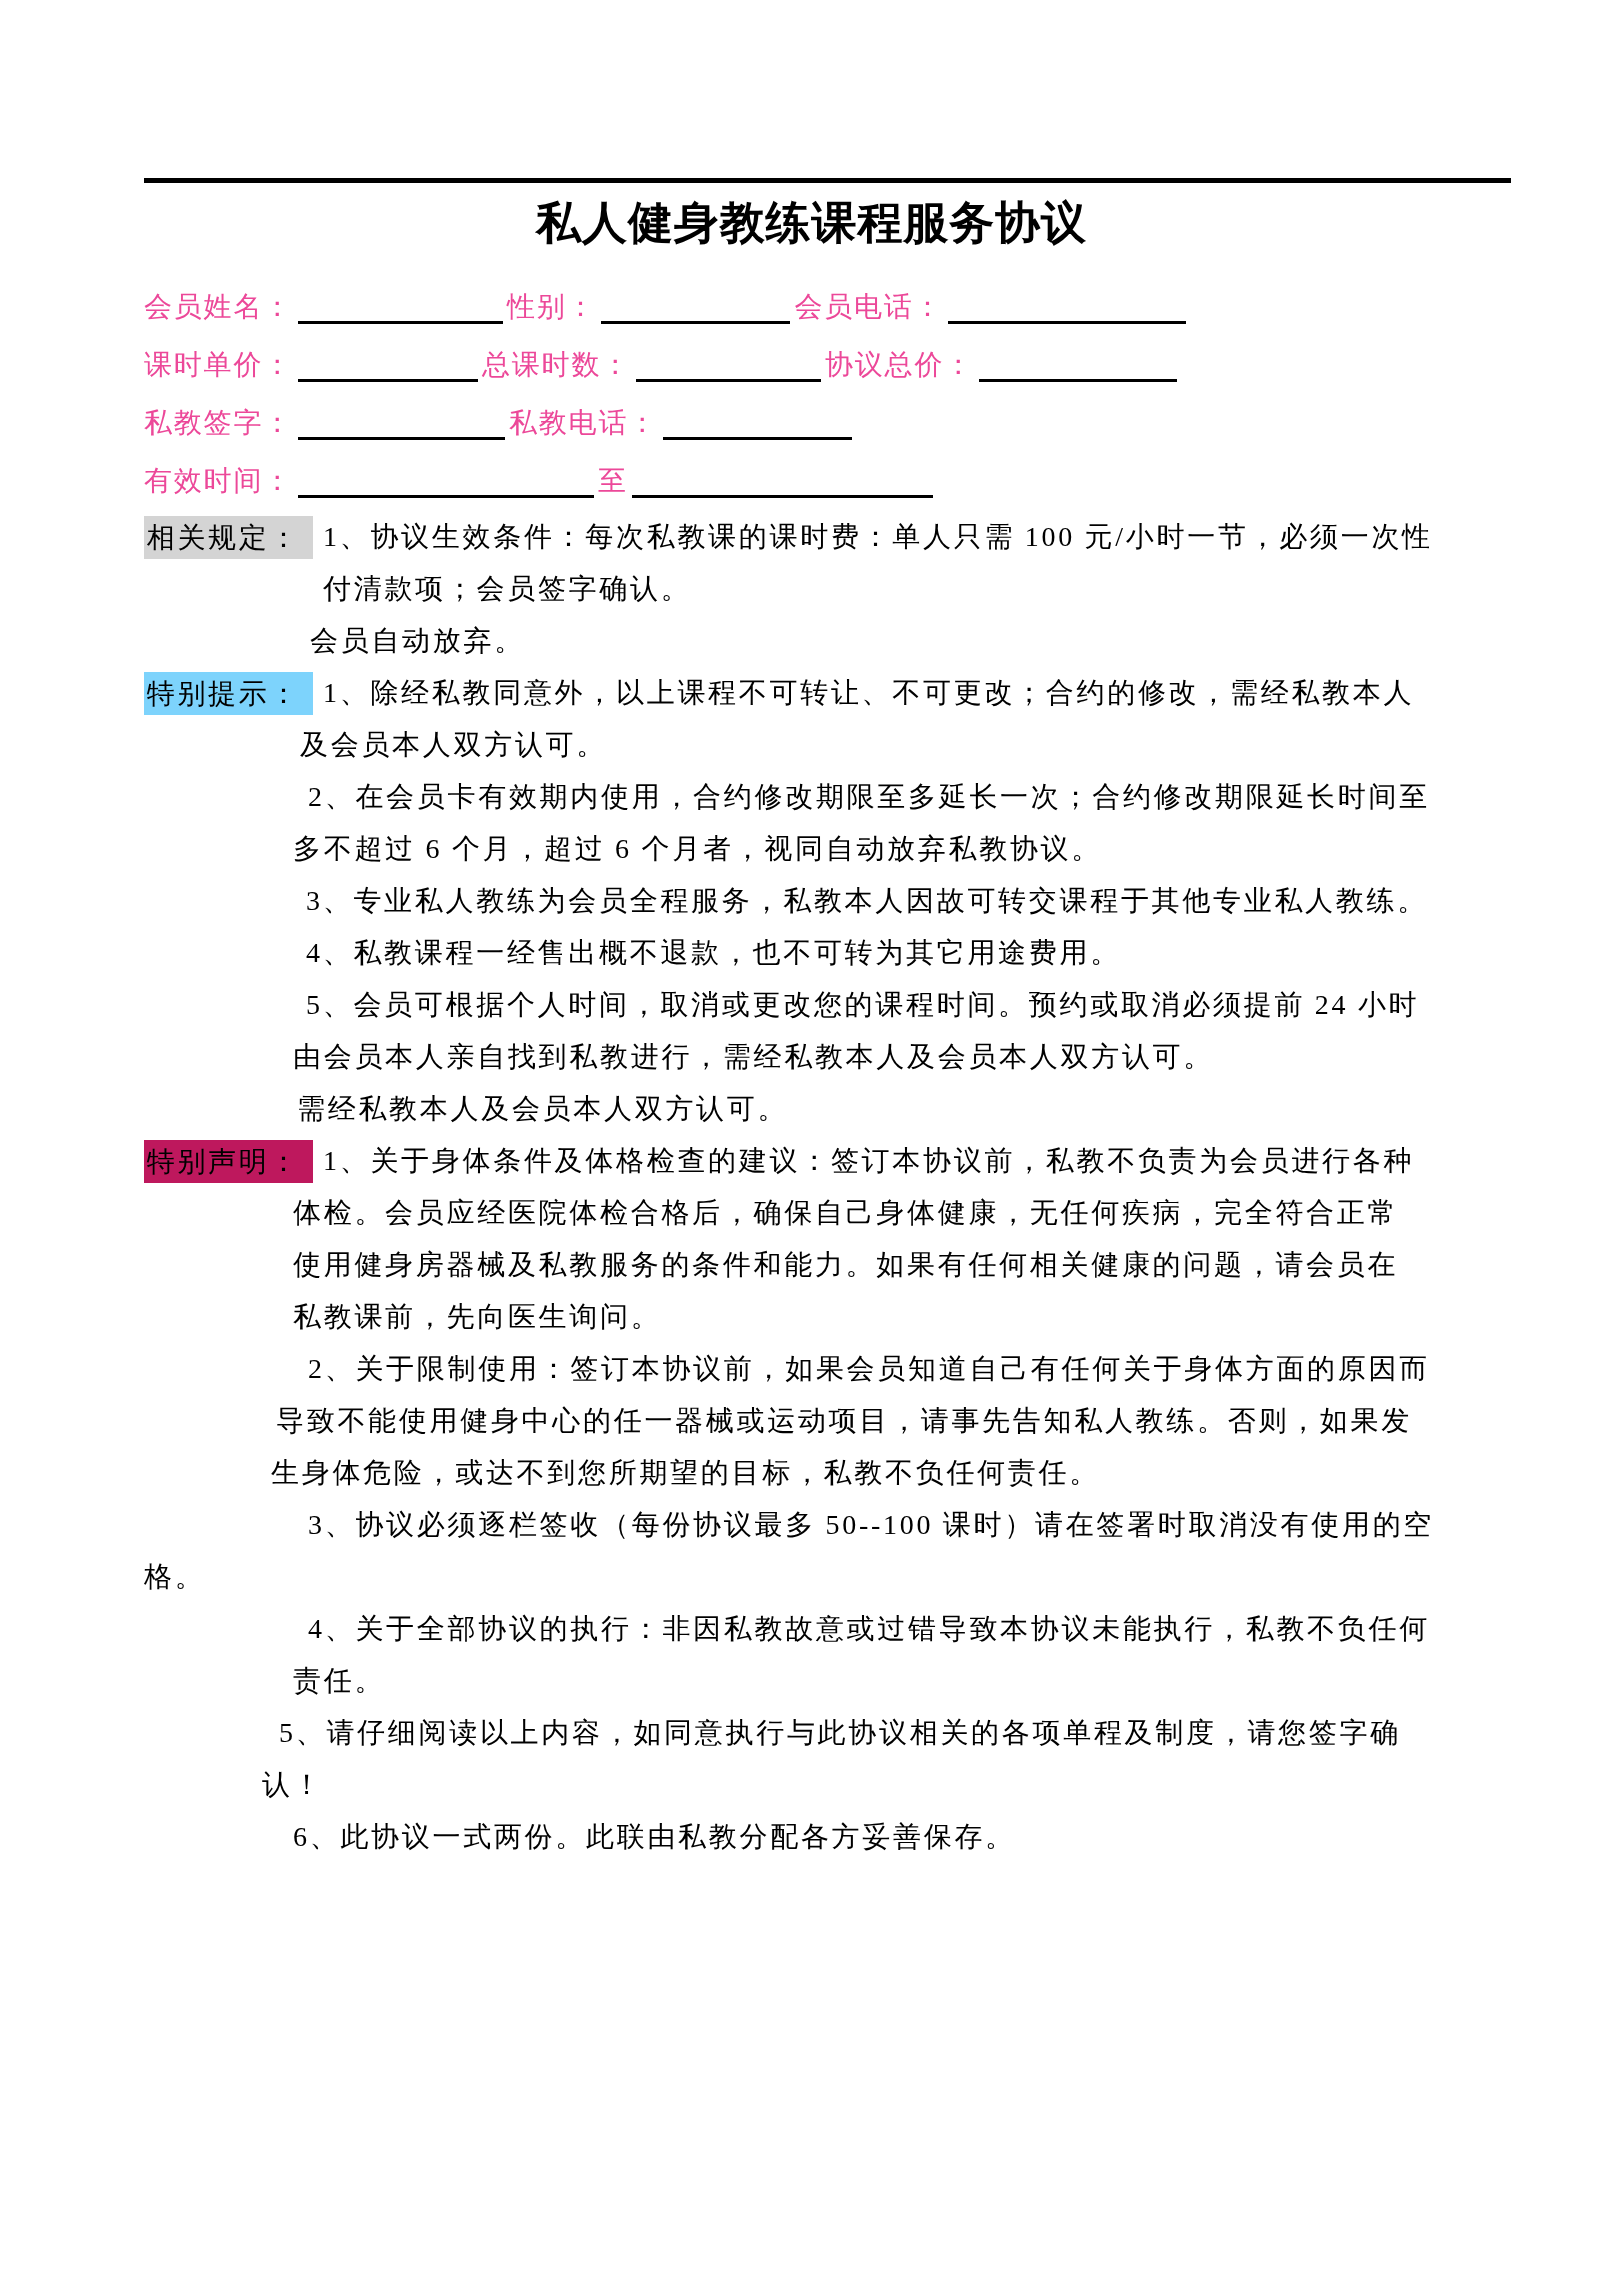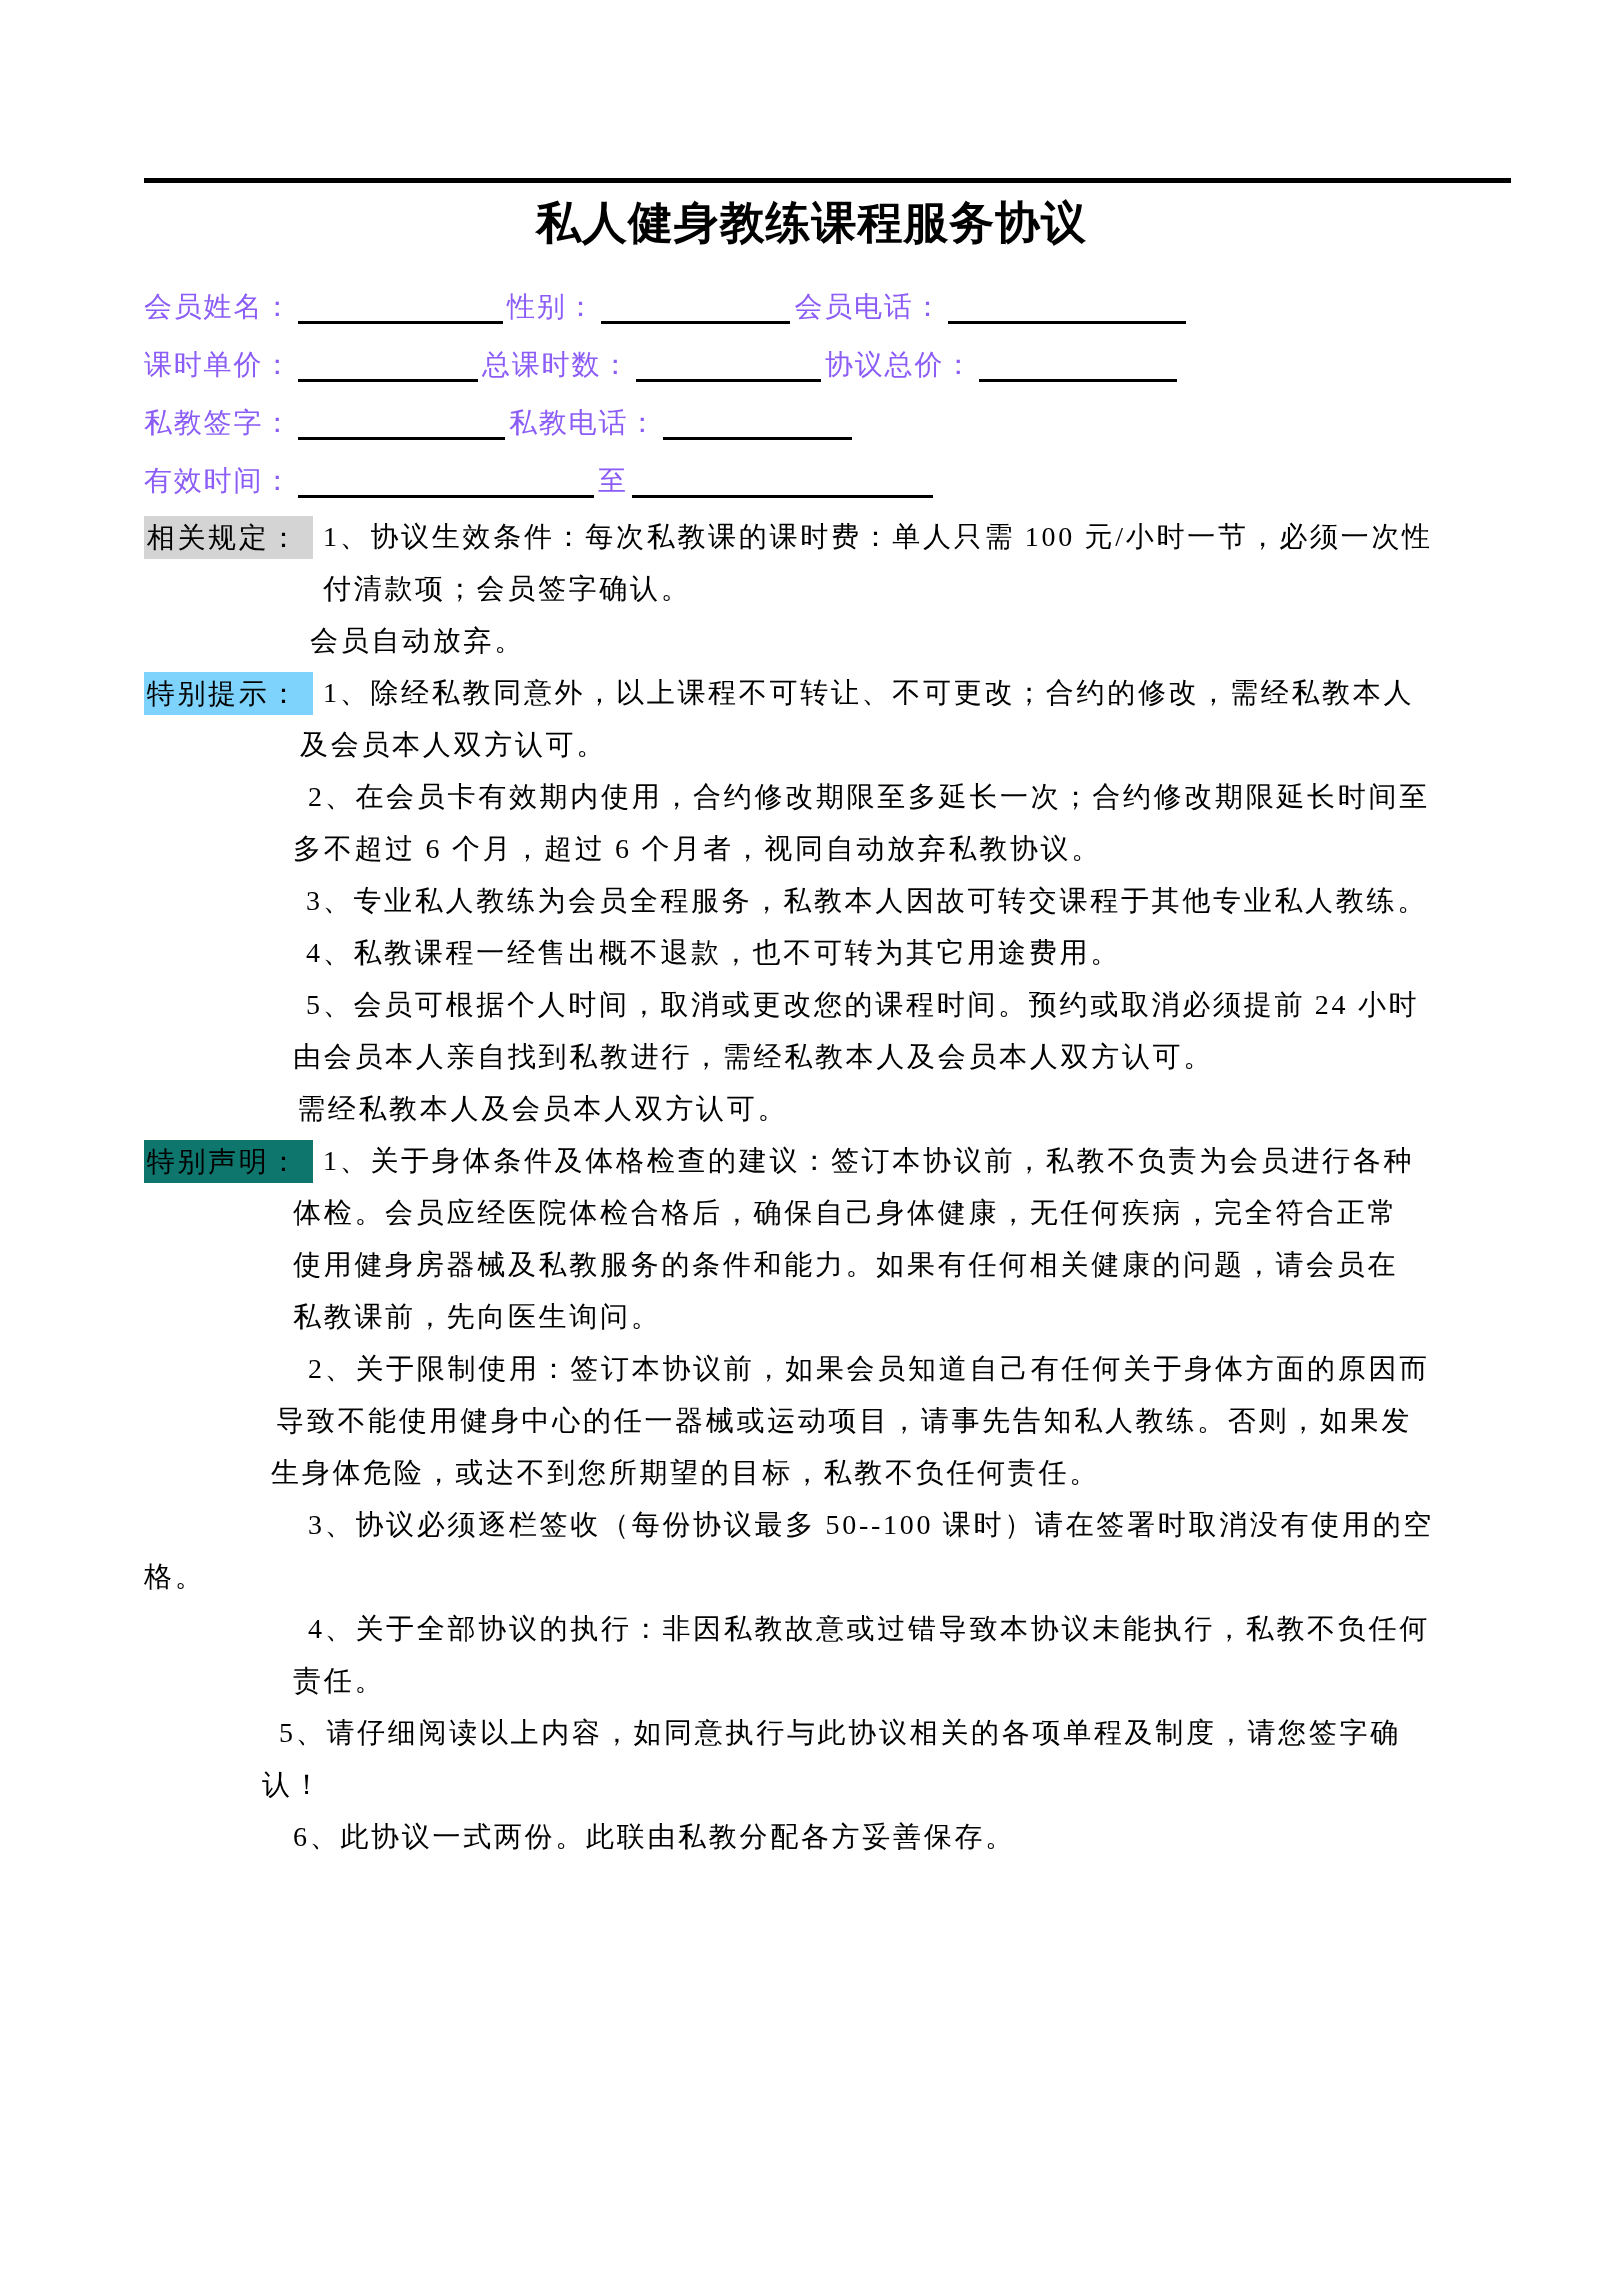--- a/index.html
+++ b/index.html
@@ -39,21 +39,21 @@
     top: 278px;
     width: 1418px;
     font-size: 28px;
   }
   .form-row {
     height: 58px;
     line-height: 58px;
     white-space: nowrap;
     letter-spacing: 1.8px;
   }
-  .f-label { color: #8b5cf6; }
+  .f-label { color: #ec4899; }
   .blank {
     display: inline-block;
     height: 3.6px;
     background: #000000;
     vertical-align: -8.2px;
     margin: 0 4.5px;
   }
   .body-block {
     position: absolute;
     left: 144px;
@@ -124,21 +124,21 @@
       <div class="b-line">
         <span class="b-text" style="padding-left: 162px;">5、会员可根据个人时间，取消或更改您的课程时间。预约或取消必须提前 24 小时</span>
       </div>
       <div class="b-line">
         <span class="b-text" style="padding-left: 149px;">由会员本人亲自找到私教进行，需经私教本人及会员本人双方认可。</span>
       </div>
       <div class="b-line">
         <span class="b-text" style="padding-left: 153px;">需经私教本人及会员本人双方认可。</span>
       </div>
       <div class="b-line">
-        <span class="hl" style="background: #0f766e;">特别声明：</span>
+        <span class="hl" style="background: #be185d;">特别声明：</span>
         <span class="b-text" style="padding-left: 179px;">1、关于身体条件及体格检查的建议：签订本协议前，私教不负责为会员进行各种</span>
       </div>
       <div class="b-line">
         <span class="b-text" style="padding-left: 149px;">体检。会员应经医院体检合格后，确保自己身体健康，无任何疾病，完全符合正常</span>
       </div>
       <div class="b-line">
         <span class="b-text" style="padding-left: 149px;">使用健身房器械及私教服务的条件和能力。如果有任何相关健康的问题，请会员在</span>
       </div>
       <div class="b-line">
         <span class="b-text" style="padding-left: 149px;">私教课前，先向医生询问。</span>

